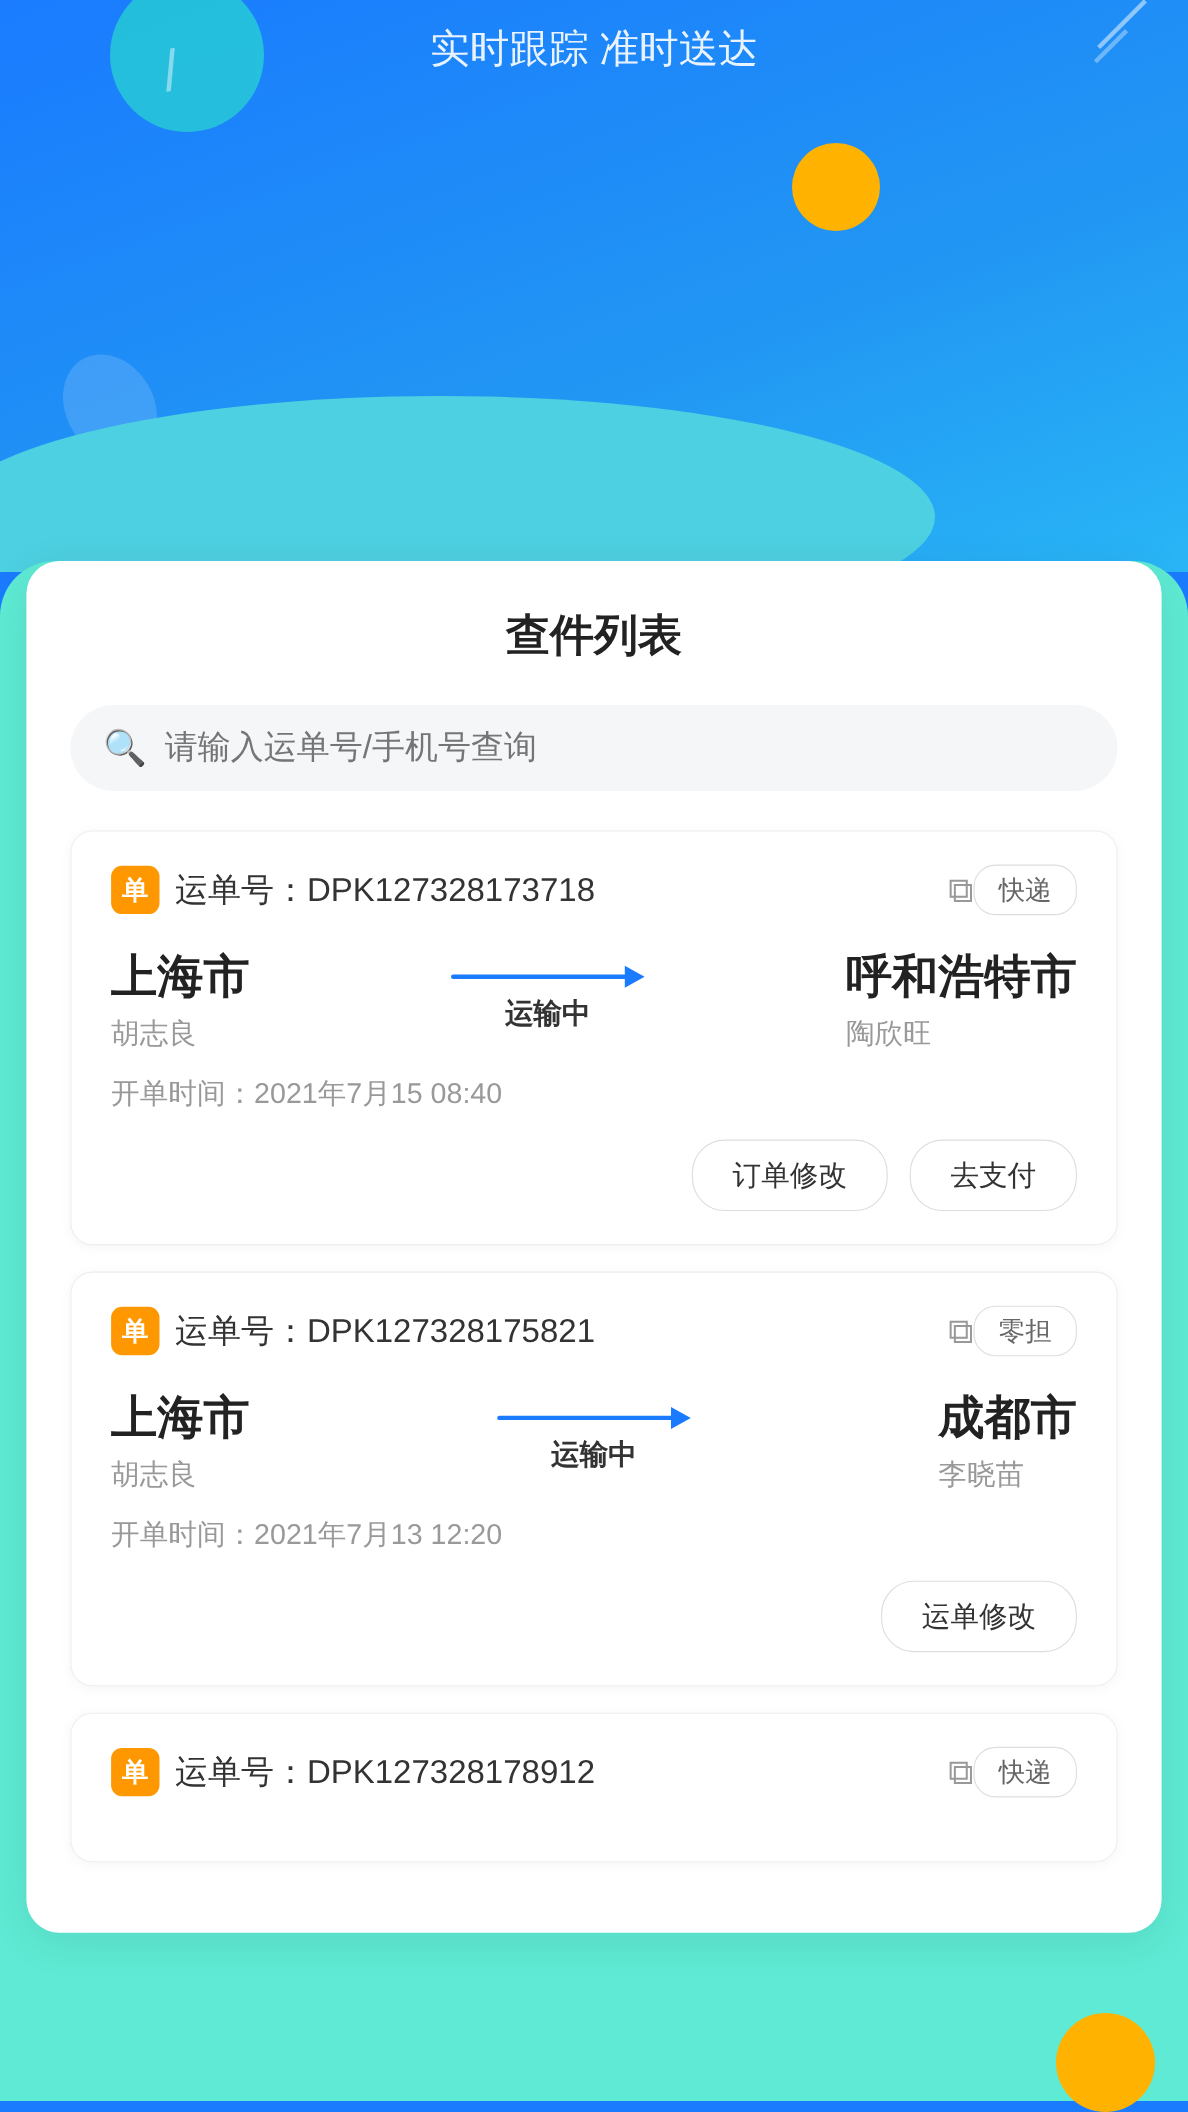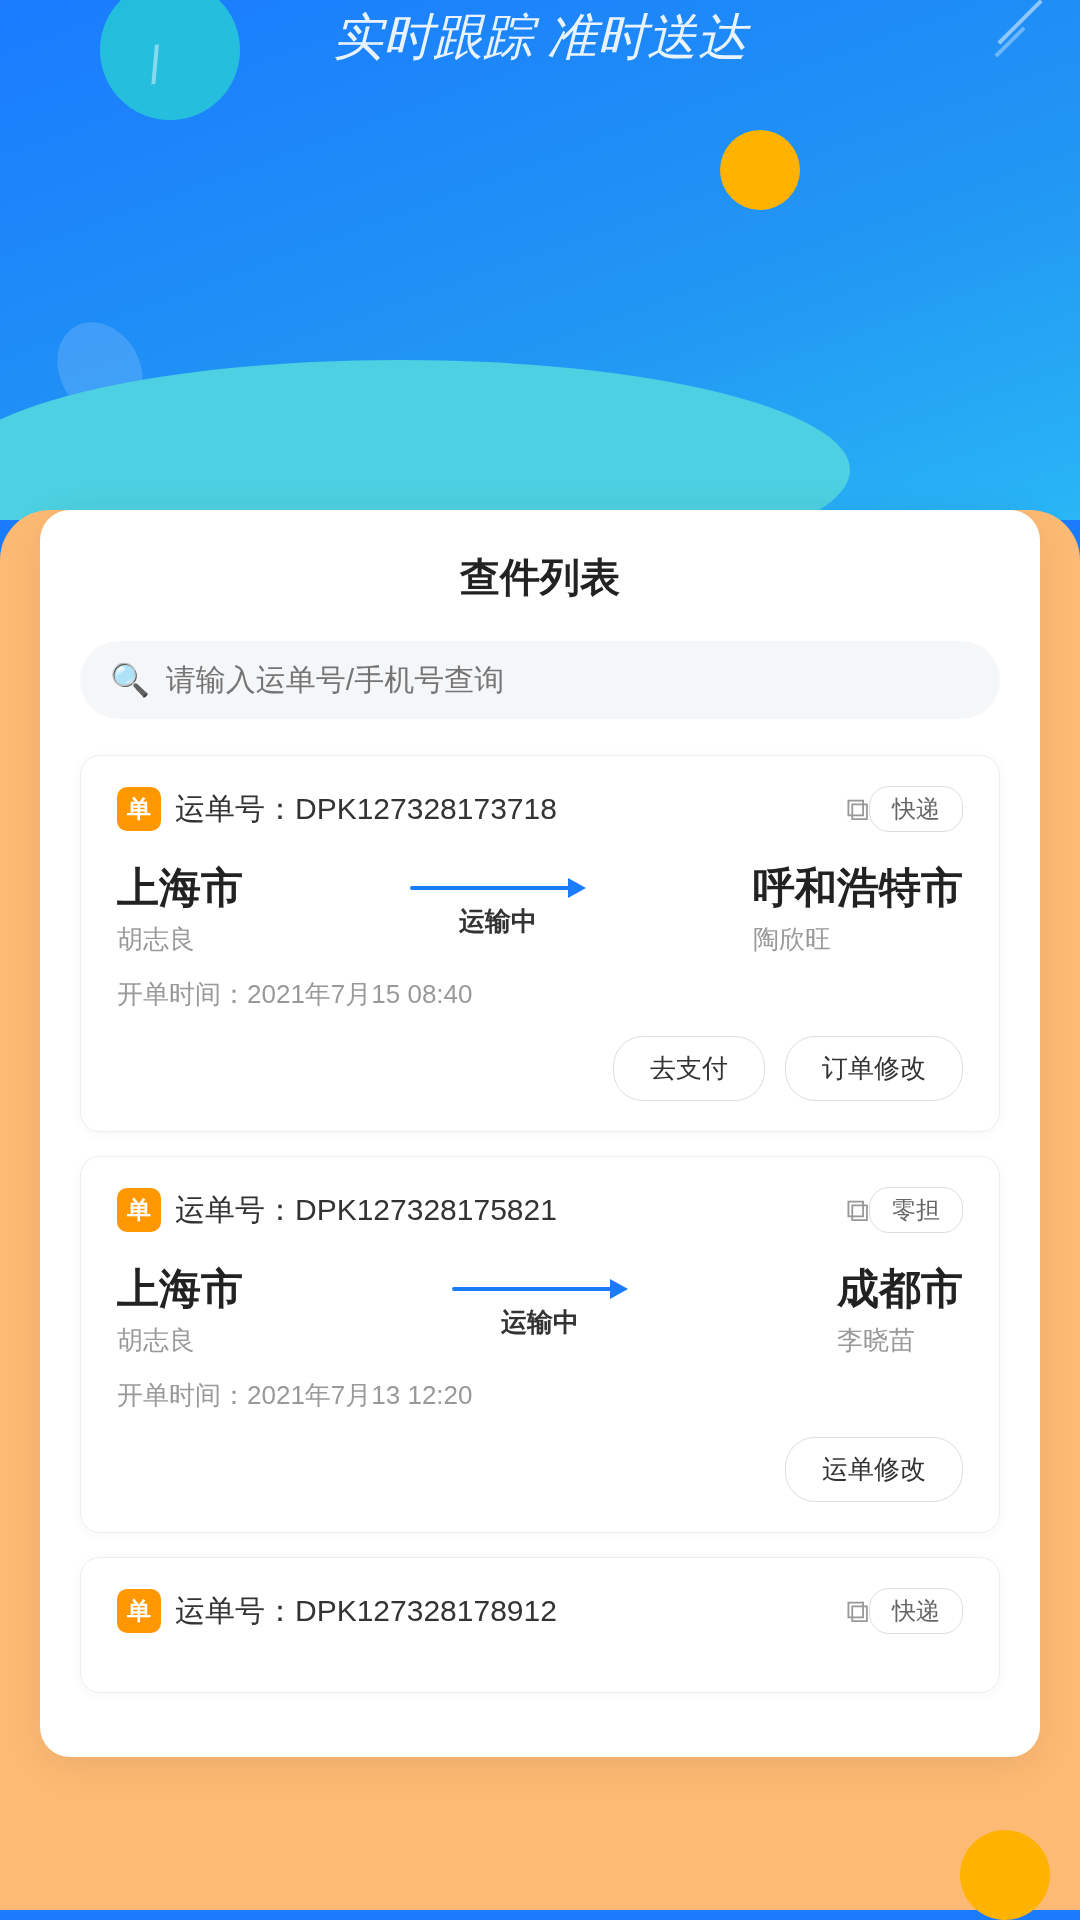--- a/index.html
+++ b/index.html
@@ -107,36 +107,35 @@
       color: #fff;
       font-size: 68px;
       font-weight: 700;
       padding-top: 160px;
       position: relative;
       z-index: 5;
     }
     .hero-subtitle {
       text-align: center;
       color: rgba(255,255,255,0.9);
-      font-size: 50px;
-      margin-top: 4px;
+      font-size: 36px;
+      margin-top: 20px;
       position: relative;
       z-index: 5;
-      font-style: italic;
     }
 
     
     .main-content {
-      background: #fdba74;
+      background: #5eead4;
       min-height: 1400px;
       border-radius: 50px 50px 0 0;
       margin-top: -10px;
       position: relative;
       z-index: 5;
-      padding: 0 40px 60px;
+      padding: 0 24px 60px;
     }
 
     .card-panel {
       background: #fff;
       border-radius: 30px;
       padding: 40px;
       box-shadow: 0 8px 40px rgba(0,0,0,0.08);
     }
 
     .panel-title {
@@ -376,22 +375,22 @@
           </div>
           <span class="status-text">运输中</span>
         </div>
         <div class="city-block">
           <div class="city-name">呼和浩特市</div>
           <div class="person-name">陶欣旺</div>
         </div>
       </div>
       <div class="open-time">开单时间：2021年7月15 08:40</div>
       <div class="card-actions">
+        <button class="action-btn">订单修改</button>
         <button class="action-btn">去支付</button>
-        <button class="action-btn">订单修改</button>
       </div>
     </div>
 
     <div class="ship-card">
       <div class="card-header">
         <div class="order-icon">单</div>
         <span class="order-number">运单号：DPK127328175821</span>
         <span class="copy-icon">⧉</span>
         <span class="badge">零担</span>
       </div>

